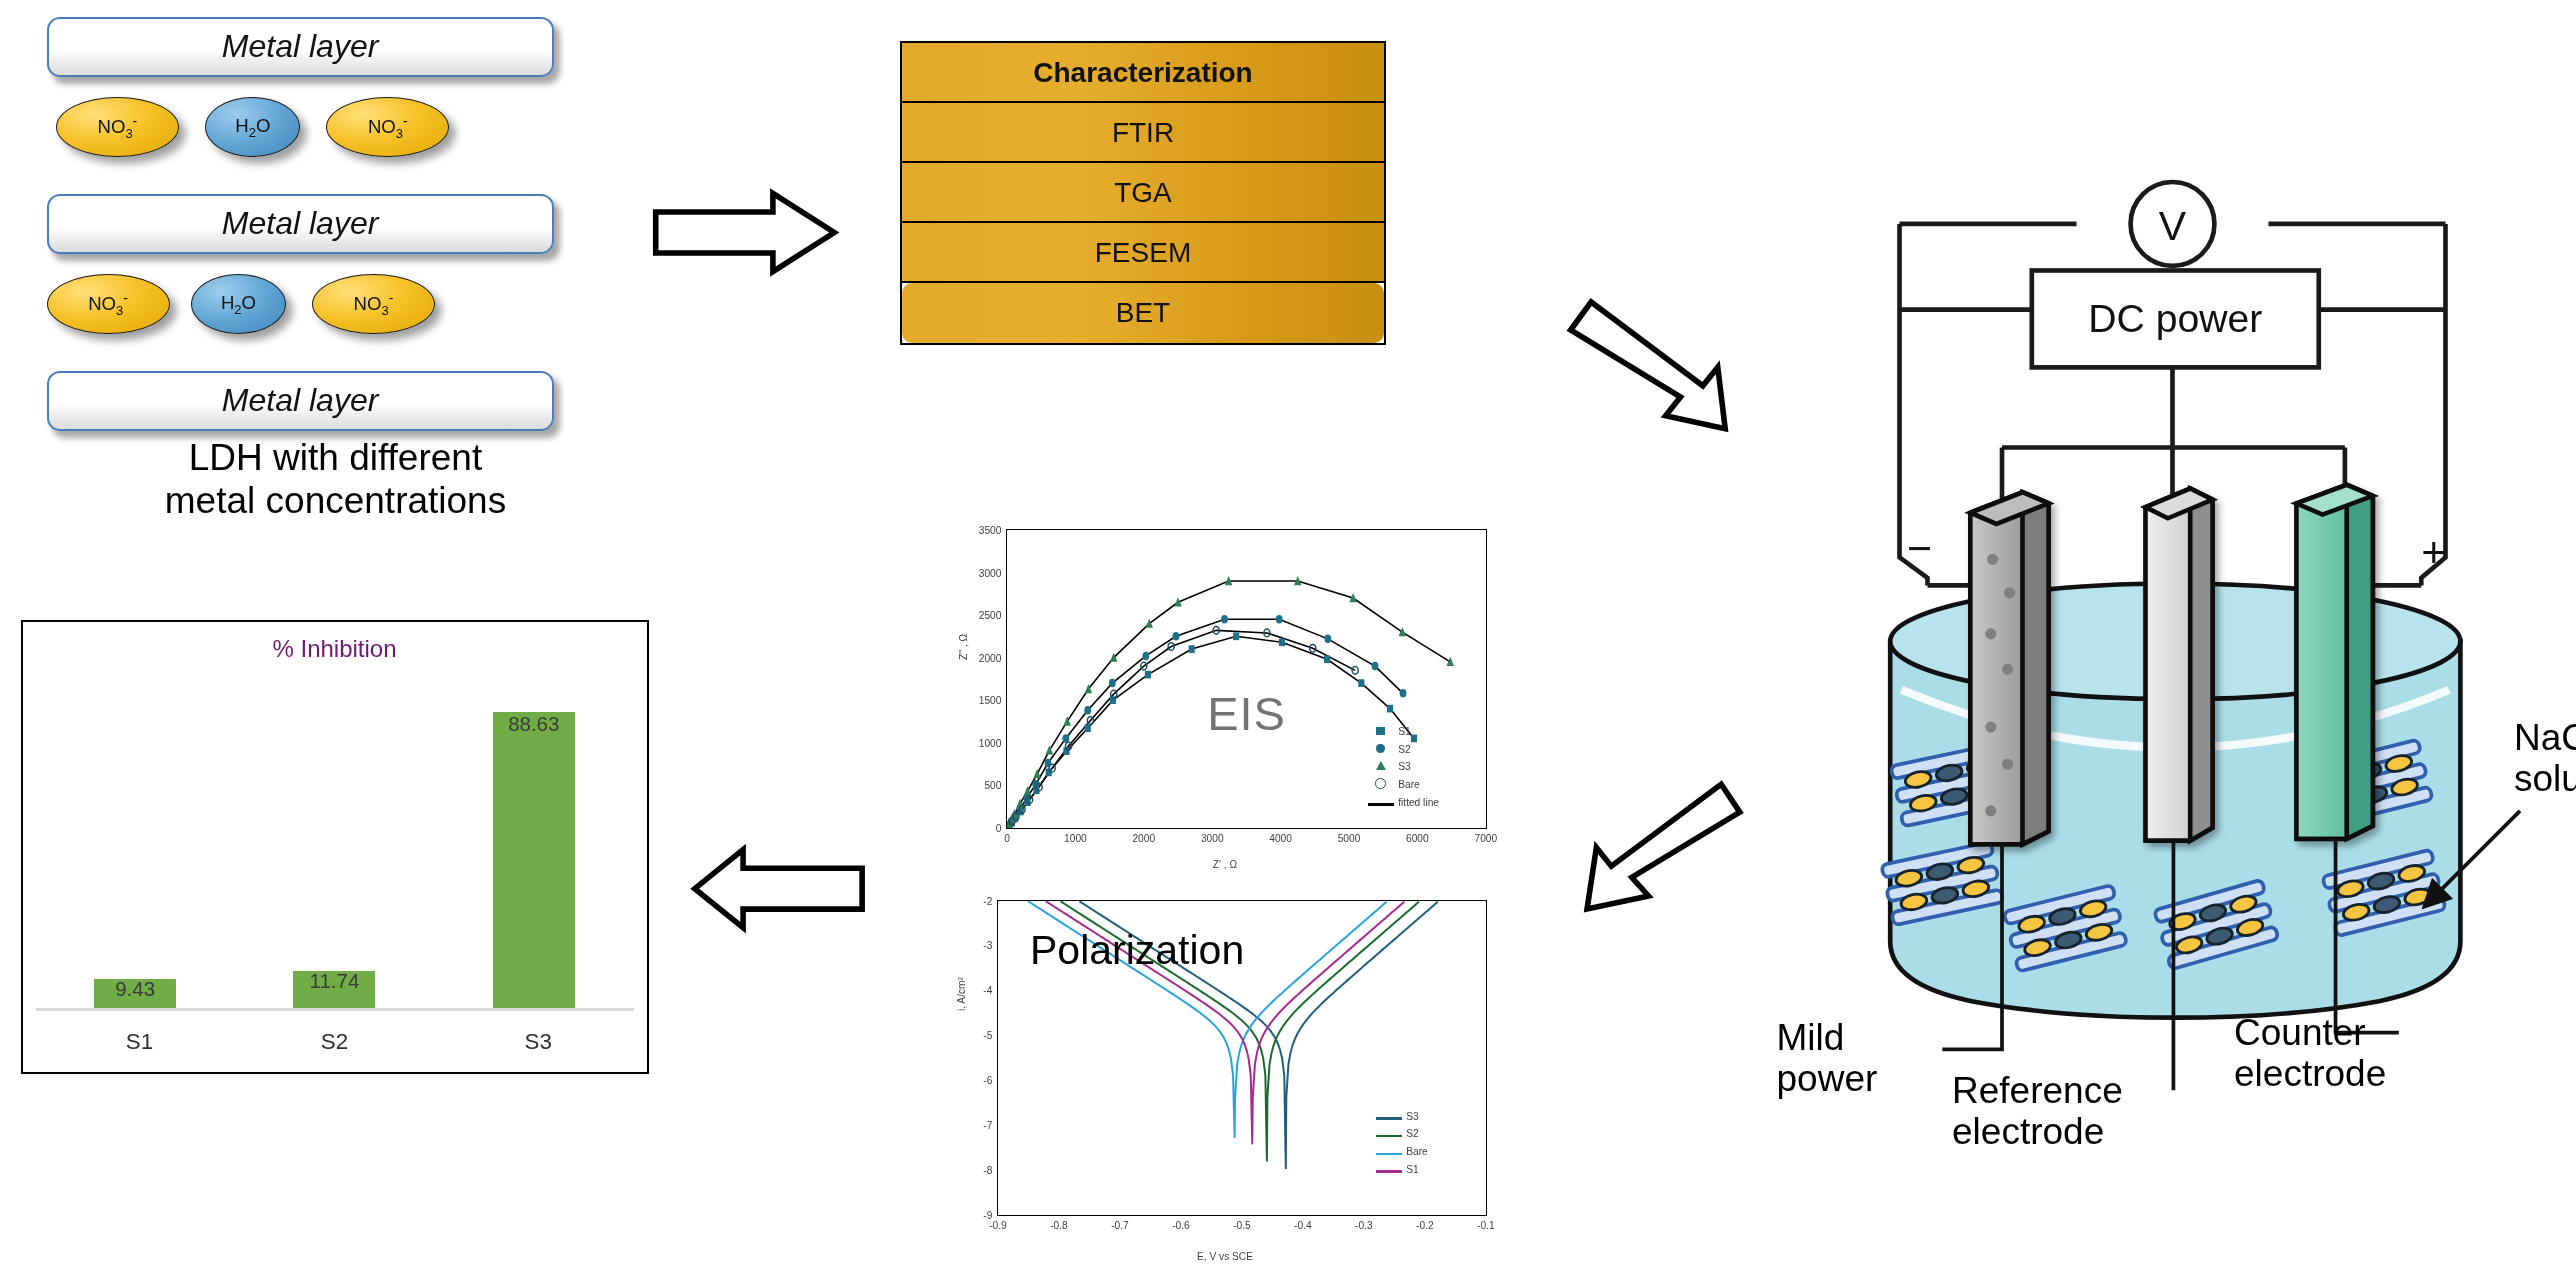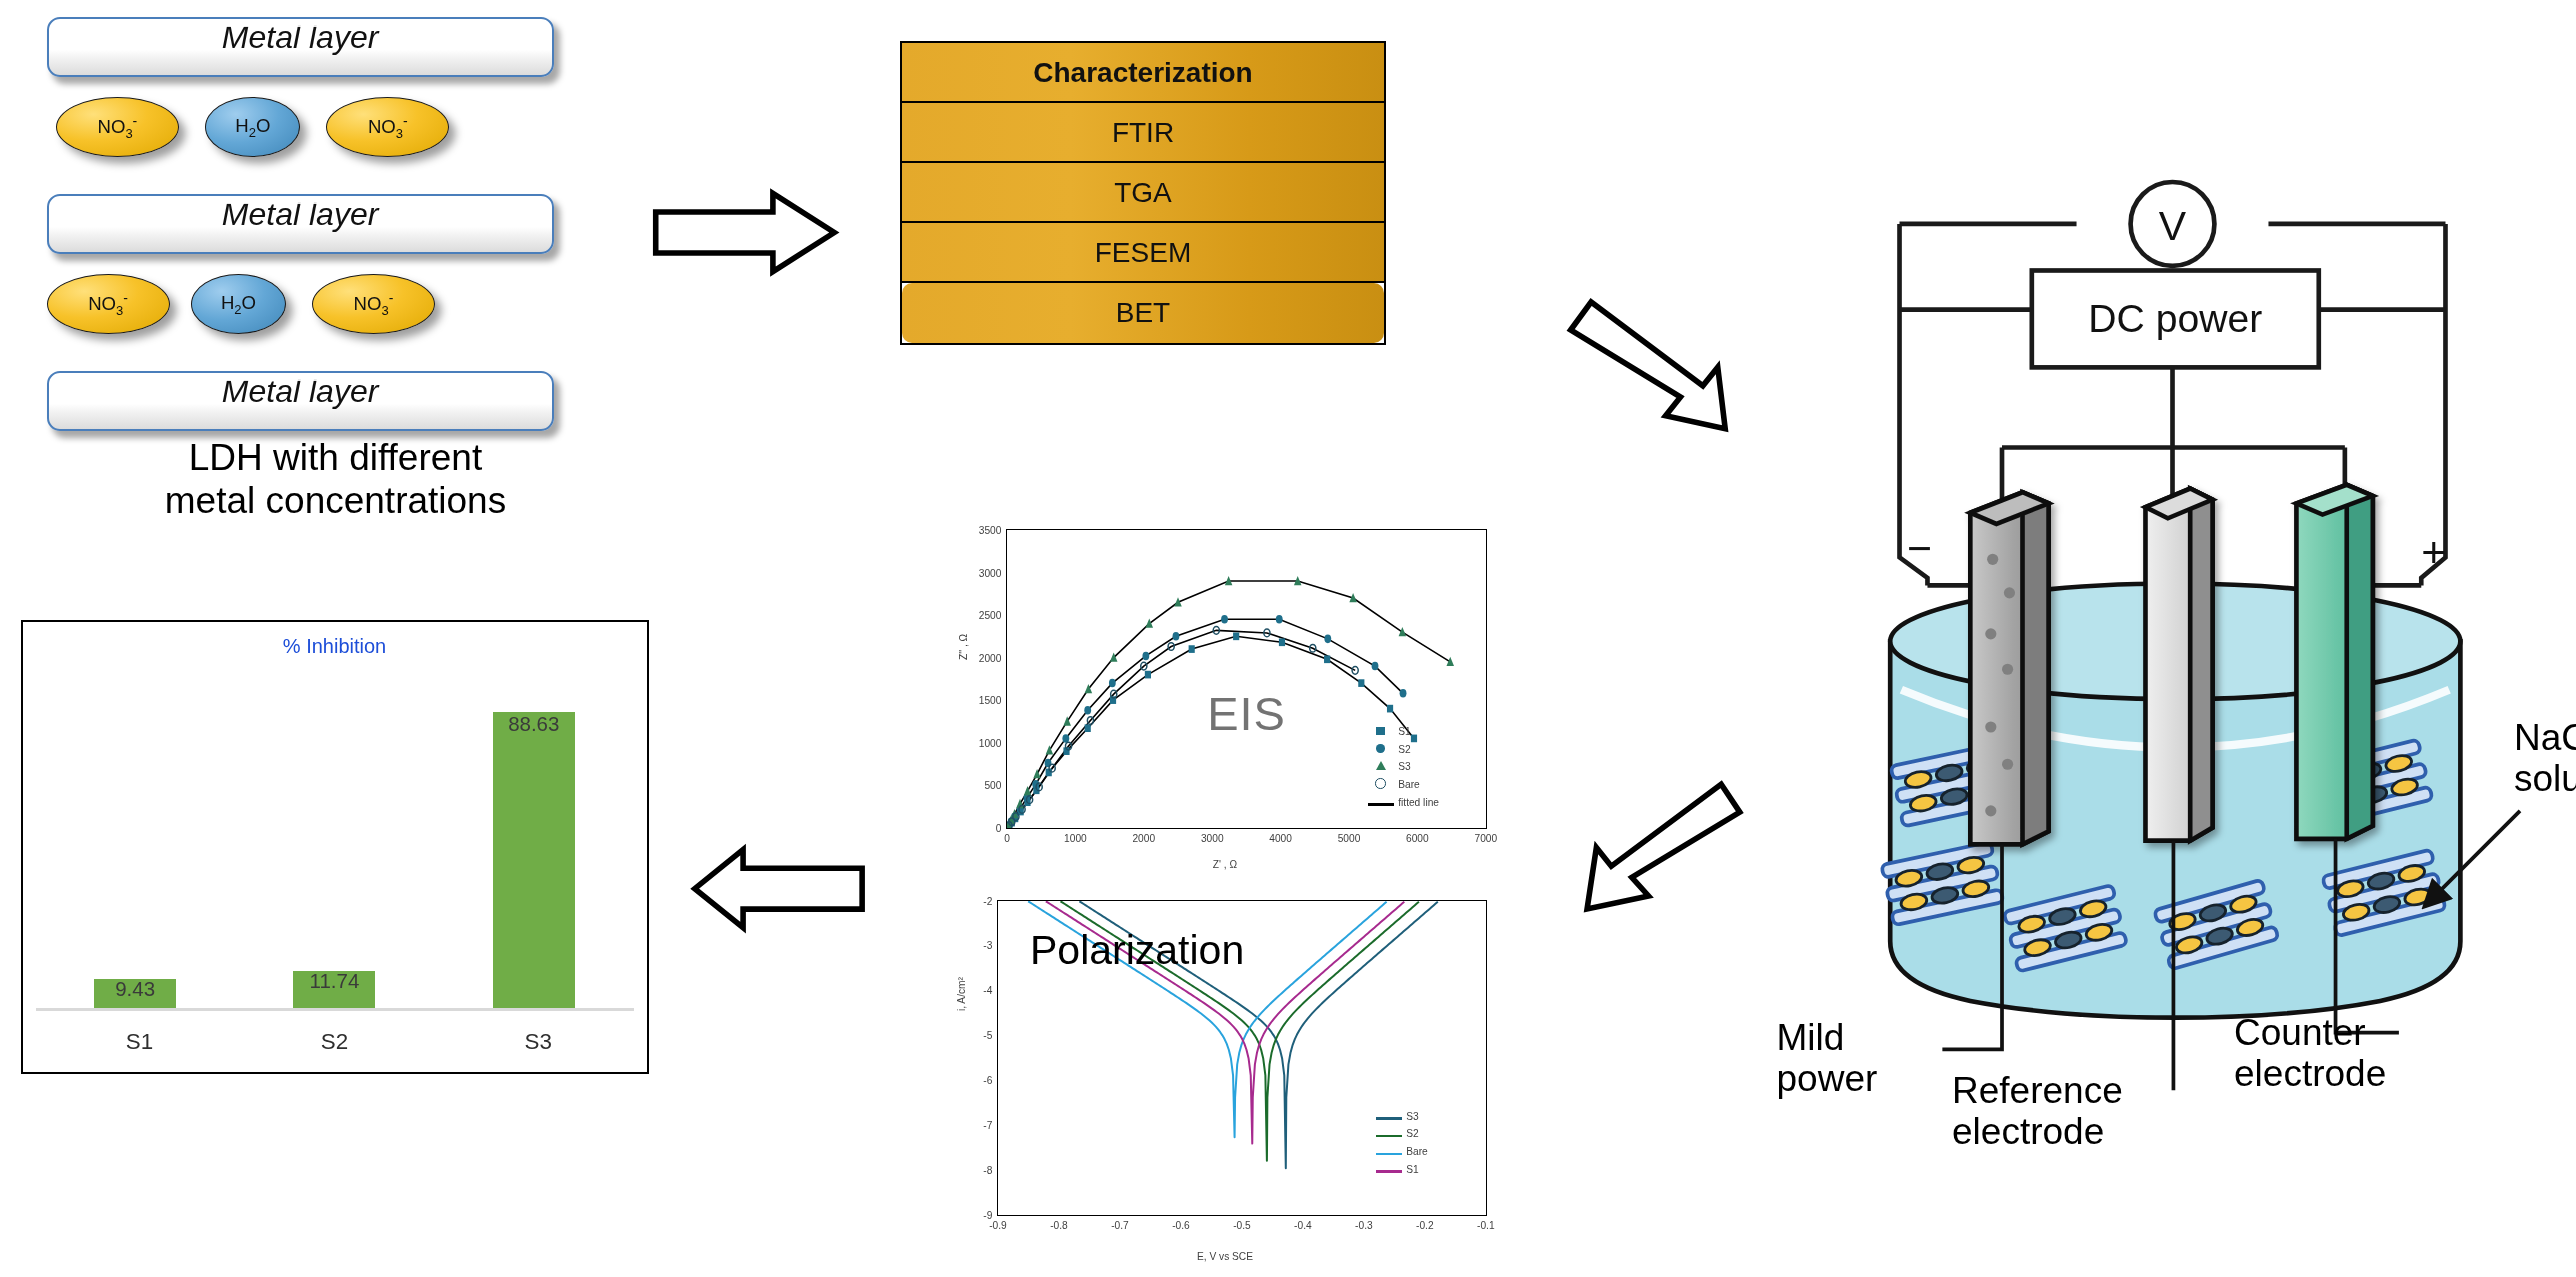--- a/index.html
+++ b/index.html
@@ -7,21 +7,21 @@
        font-family:"Liberation Sans", sans-serif;}
   .abs{position:absolute;}
 
   
   #ldh-panel{left:28px;top:7.5px;width:596px;height:559px;}
   .metal-layer{
     position:absolute;width:503px;height:56px;
     background:linear-gradient(to bottom,#ffffff 0%,#ffffff 55%,#f2f2f2 70%,#dcdcdc 100%);
     border:2.8px solid #4a7ebb;border-radius:13px;
     box-shadow:5.6px 6.5px 6.5px rgba(0,0,0,.35);
-    display:flex;justify-content:center;
+    display:flex;align-items:center;justify-content:center;
     font-style:italic;font-size:32px;color:#111;
     font-family:"Liberation Sans", sans-serif;
   }
   .metal-layer::after{
     content:"";position:absolute;left:5.6px;right:5.6px;top:4.7px;height:3.7px;
     background:rgba(255,255,255,.9);border-radius:2.8px;
   }
   #ml1{left:18.6px;top:9.3px;}
   #ml2{left:18.6px;top:186px;}
   #ml3{left:18.6px;top:363px;}
@@ -58,21 +58,21 @@
   .char-row.header{font-weight:bold;}
 
   
   svg.arrow{position:absolute;overflow:visible;}
   .arrow-shape{fill:#ffffff;stroke:#000000;stroke-width:6;stroke-linejoin:miter;}
 
   
   #inhib-chart{left:20.5px;top:620px;width:628px;height:454px;
     border:2.8px solid #000;background:#fff;box-sizing:border-box;}
   #inhib-title{position:absolute;top:13px;left:0;width:100%;text-align:center;
-    font-size:20px;color:#1d4ed8;}
+    font-size:24px;color:#701a75;}
   #inhib-plot{position:absolute;left:13px;right:13px;top:52px;bottom:61px;}
   .bar-slot{position:absolute;bottom:0;width:33.33%;height:100%;}
   .bar{position:absolute;bottom:0;left:50%;transform:translateX(-50%);
     width:82px;background:#70ad47;}
   .bar-label{position:absolute;left:50%;transform:translateX(-50%);
     font-size:20.5px;color:#3a3a3a;white-space:nowrap;}
   #inhib-axisline{position:absolute;left:13px;right:13px;bottom:61px;height:2.8px;background:#d9d9d9;}
   .cat-label{position:absolute;bottom:17px;width:33.33%;text-align:center;
     font-size:22.4px;color:#2f2f2f;}
 

